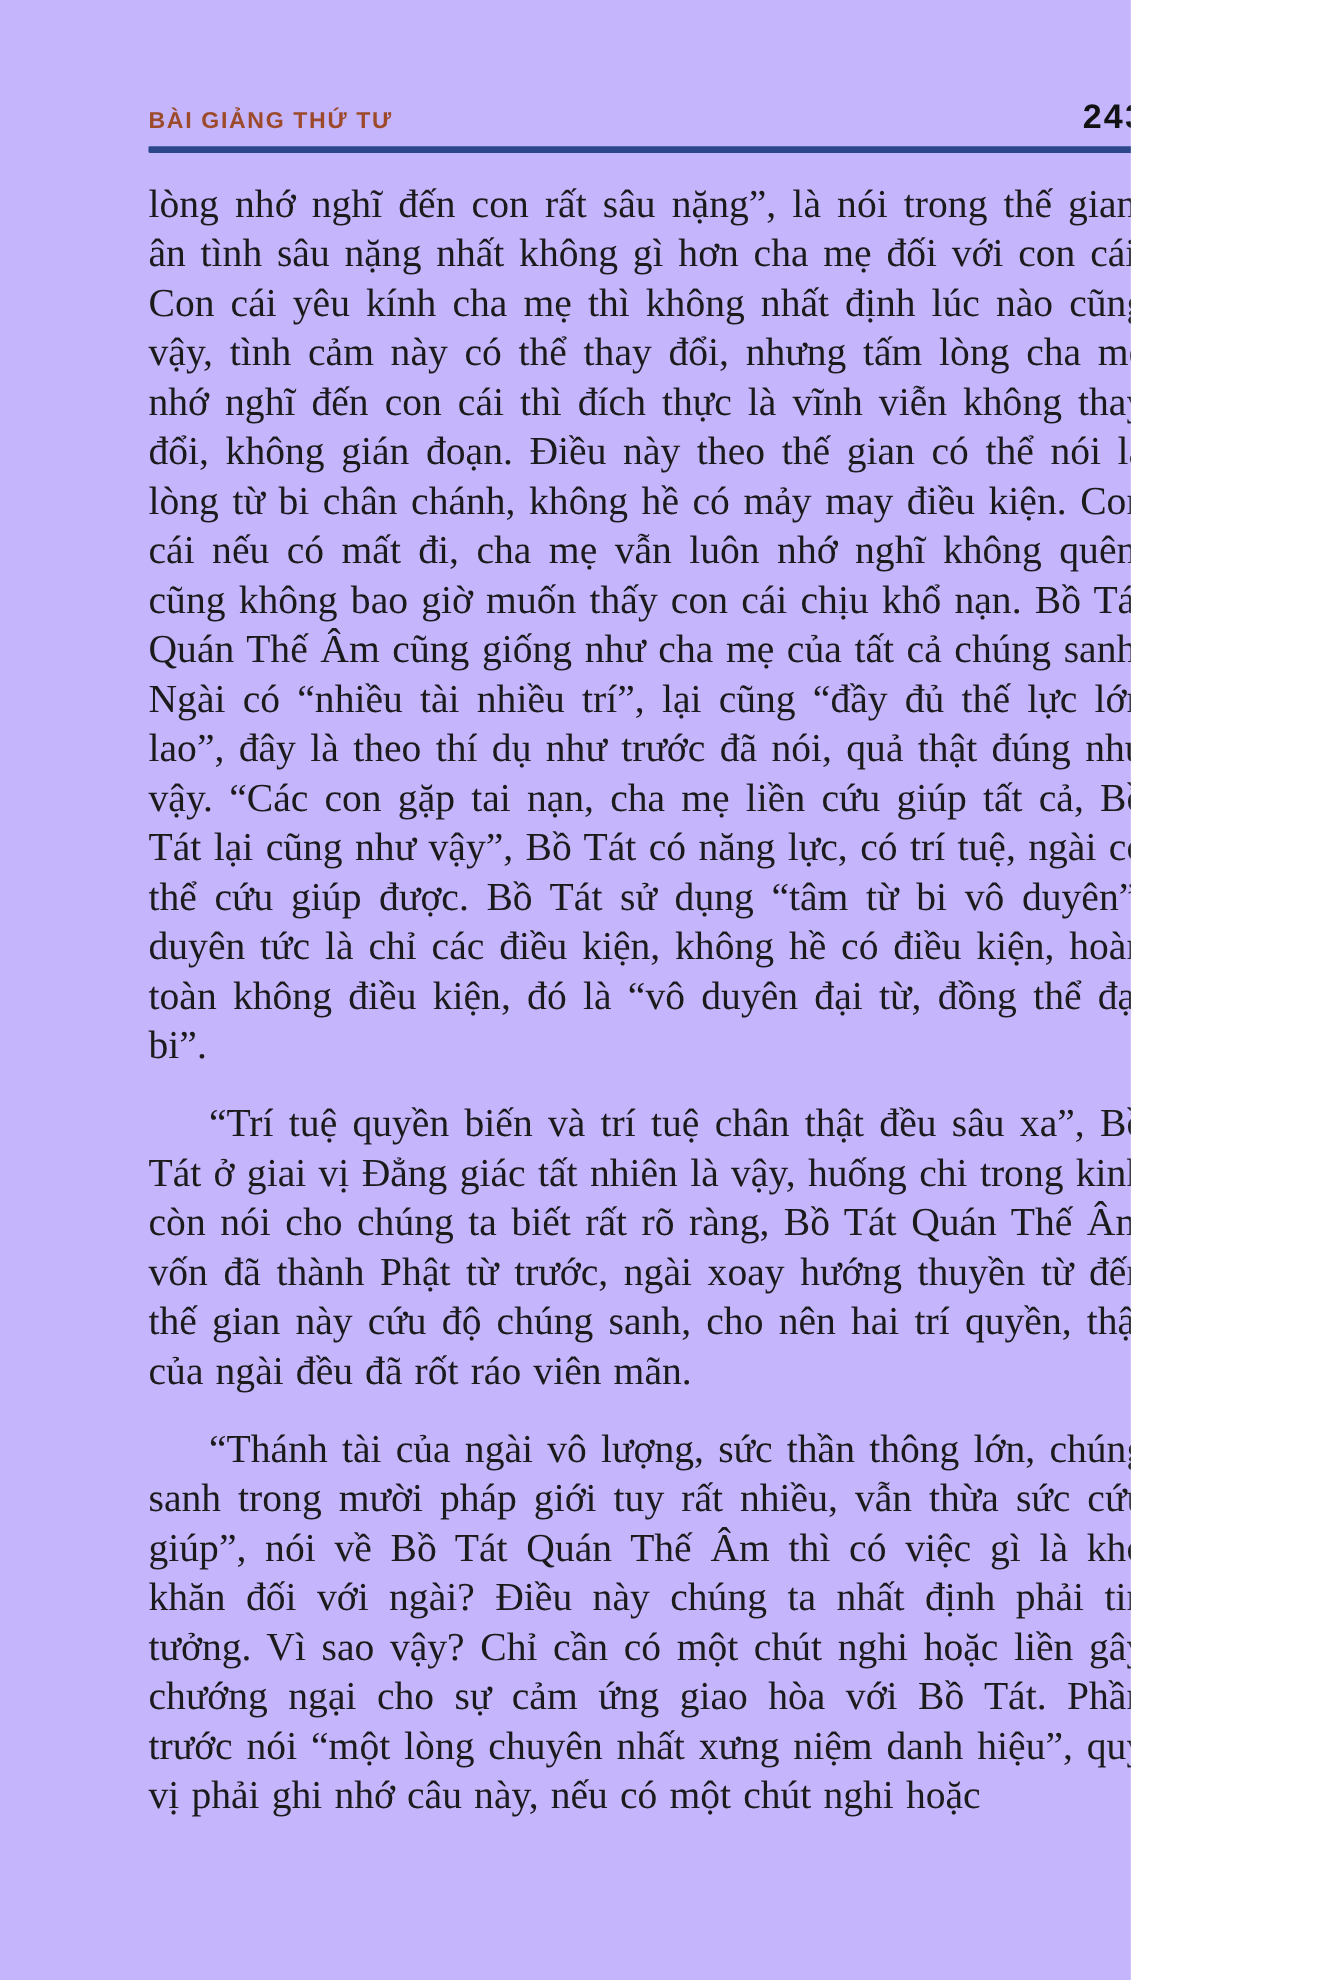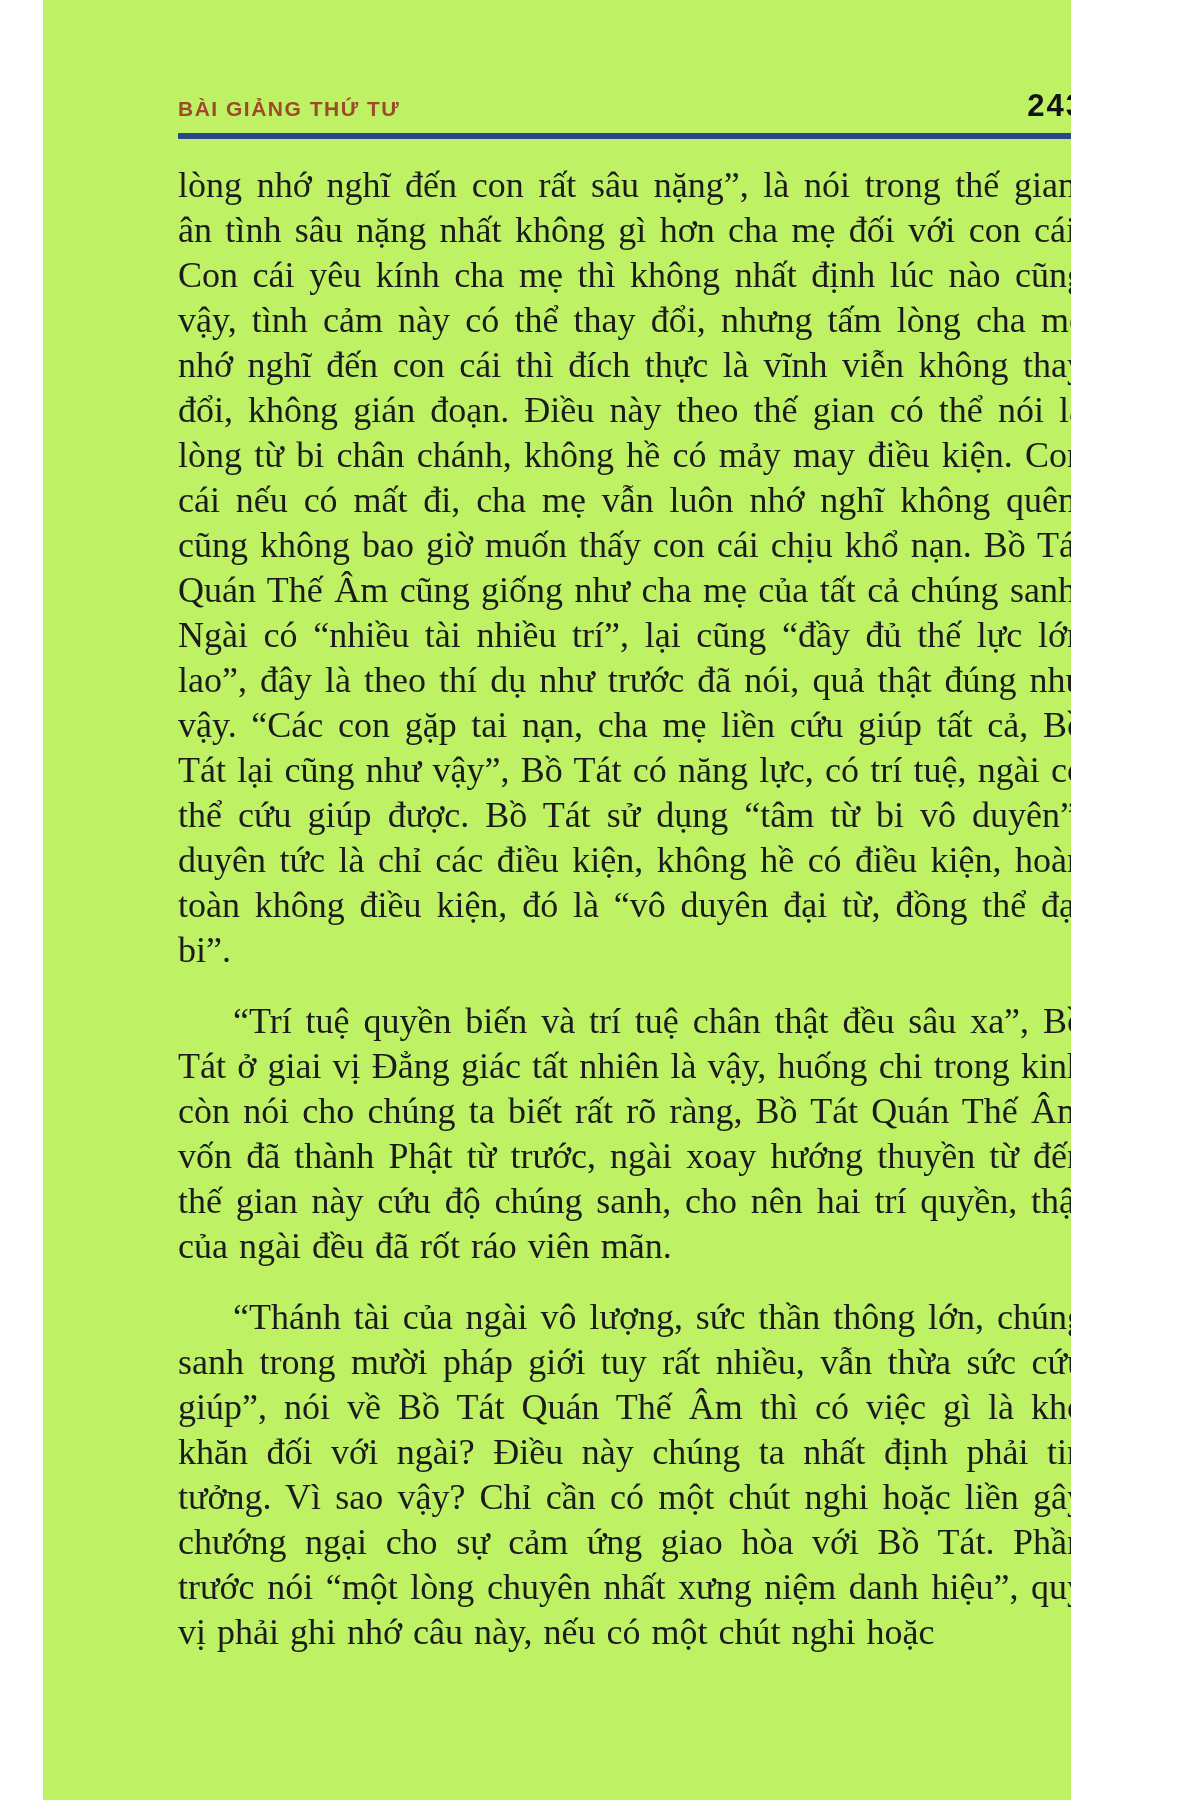--- a/index.html
+++ b/index.html
@@ -4,24 +4,23 @@
 <style>
   html, body {
     margin: 0;
     padding: 0;
     background: #ffffff;
   }
   .page {
     position: relative;
     width: 1028px;
     height: 1800px;
-    background: #bef264;
+    background: #c4b5fd;
     overflow: hidden;
     box-sizing: border-box;
-    margin-left: 43px;
   }
   .content {
     position: absolute;
     left: 135px;
     top: 88px;
     width: 907px;
   }
   .header-row {
     display: flex;
     justify-content: space-between;

